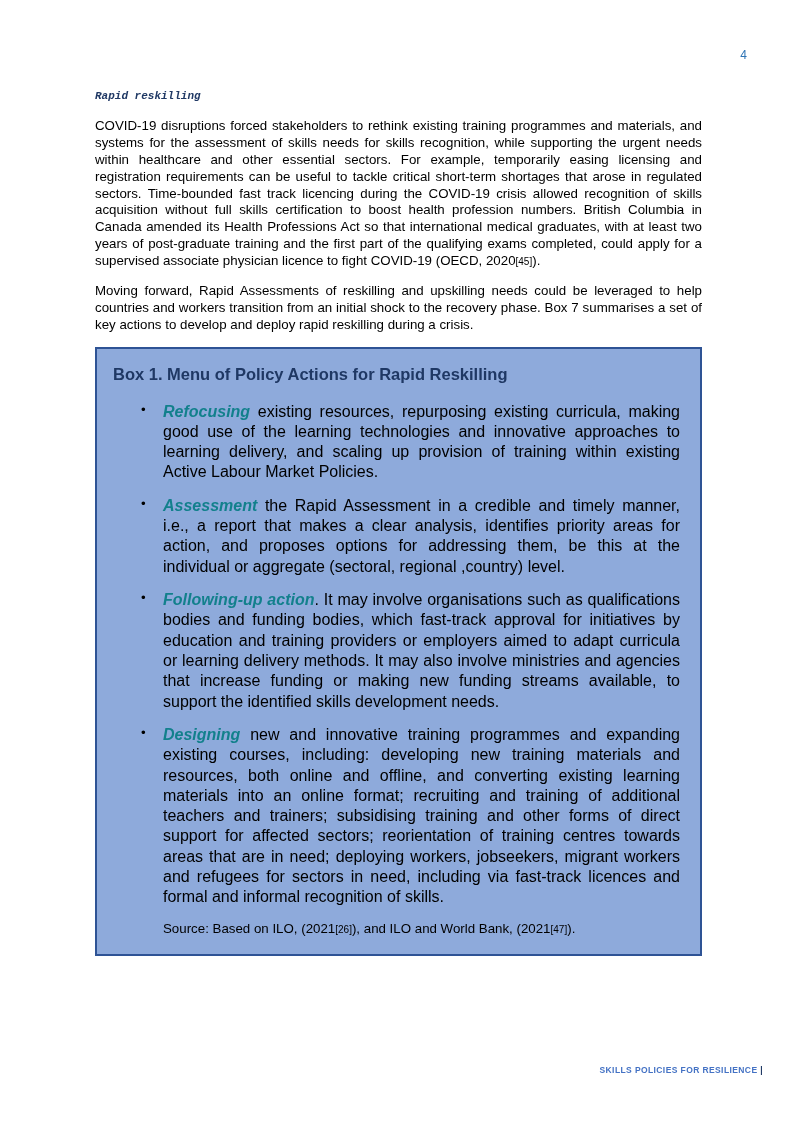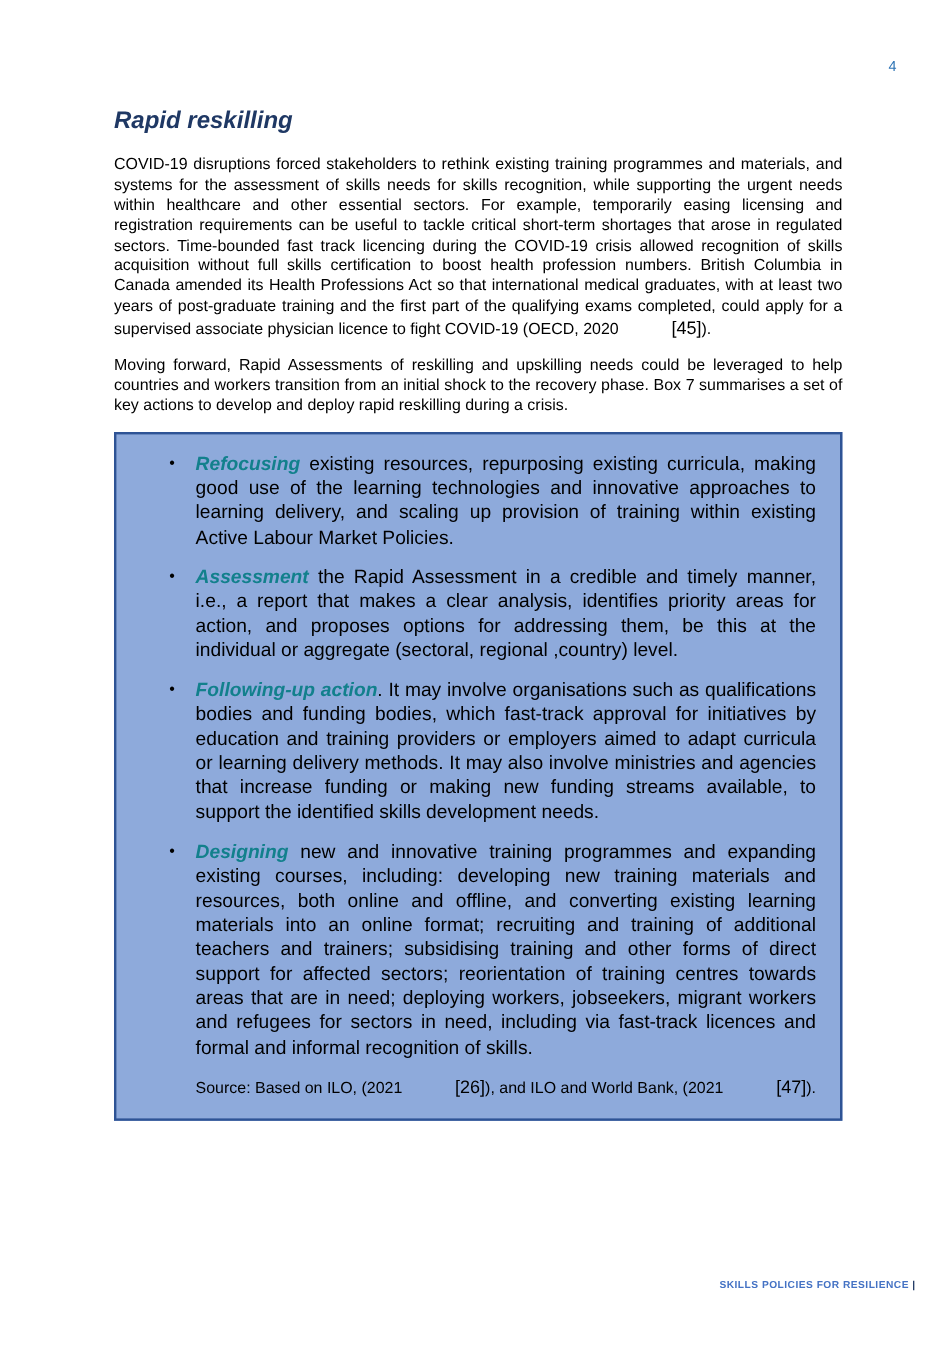--- a/index.html
+++ b/index.html
@@ -29,34 +29,34 @@
     color:var(--pagenum_blue,#2E74B5);
   }
   .content{
     position:absolute;
     left:95px;
     top:90px;
     width:607px;
   }
   .heading{
     margin:0 0 16px 0;
-    font-size:20px;
+    font-size:11px;
     font-weight:bold;
     font-style:italic;
     color:var(--navy,#1F3864);
+    font-family:Liberation Mono, monospace;
   }
   p.body{
     margin:0 0 13px 0;
     font-size:13.3px;
     line-height:1.27;
     text-align:justify;
   }
   .ref{
-    font-size:15px;
-    margin-left:44px;
+    font-size:10px;
   }
   .box{
     margin-top:12px;
     background:var(--box_bg,#8EAADB);
     border:2px solid var(--box_border,#2E5395);
     padding:16px 16px 10px 14px;
   }
   .box-title{
     margin:0 0 18px 2px;
     font-size:16.5px;
@@ -112,20 +112,21 @@
   <div class="content">
 
     <h1 class="heading">Rapid reskilling</h1>
 
     <p class="body"><span>COVID-19 disruptions forced stakeholders to rethink existing training programmes and materials, and systems for the assessment of skills needs for skills recognition, while supporting the urgent needs within healthcare and other essential sectors. For example, temporarily easing licensing and registration requirements can be useful to tackle critical short-term shortages that arose in regulated sectors. Time-bounded fast track licencing during the COVID-19 crisis allowed recognition of skills acquisition without full skills certification to boost health profession numbers. British Columbia in Canada amended its Health Professions Act so that international medical graduates, with at least two years of post-graduate training and the first part of the qualifying exams completed, could apply for a supervised associate physician licence to fight COVID-19 (OECD, 2020</span><span class="ref">[45]</span><span>).</span></p>
 
     <p class="body">Moving forward, Rapid Assessments of reskilling and upskilling needs could be leveraged to help countries and workers transition from an initial shock to the recovery phase. Box 7 summarises a set of key actions to develop and deploy rapid reskilling during a crisis.</p>
 
     <div class="box">
 
+      <div class="box-title">Box 1. Menu of Policy Actions for Rapid Reskilling</div>
 
       <div class="bullet">
         <span class="bullet-marker">•</span>
         <span class="bullet-text"><span class="lead">Refocusing</span><span> existing resources, repurposing existing curricula, making good use of the learning technologies and innovative approaches to learning delivery, and scaling up provision of training within existing Active Labour Market Policies.</span></span>
       </div>
 
       <div class="bullet">
         <span class="bullet-marker">•</span>
         <span class="bullet-text"><span class="lead">Assessment</span><span> the Rapid Assessment in a credible and timely manner, i.e., a report that makes a clear analysis, identifies priority areas for action, and proposes options for addressing them, be this at the individual or aggregate (sectoral, regional ,country) level.</span></span>
       </div>

